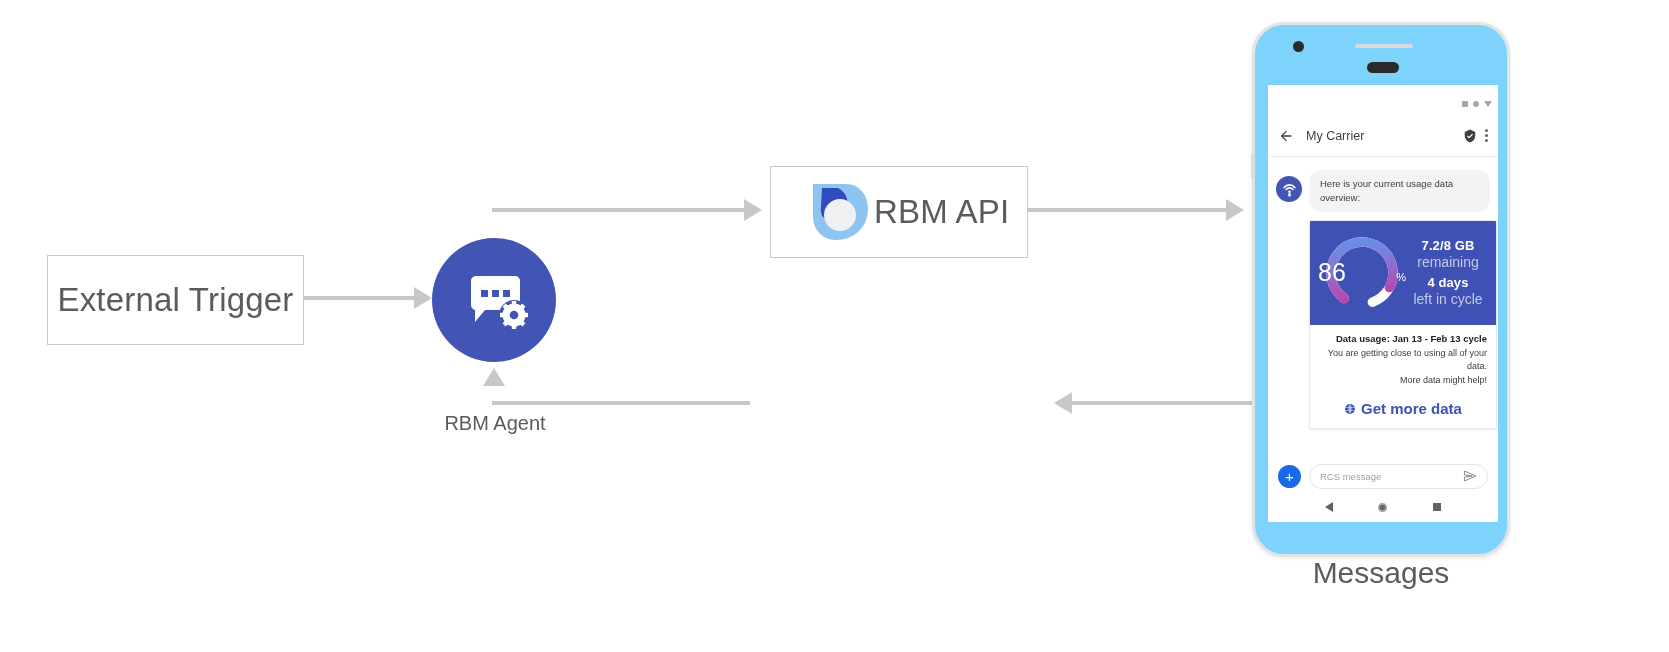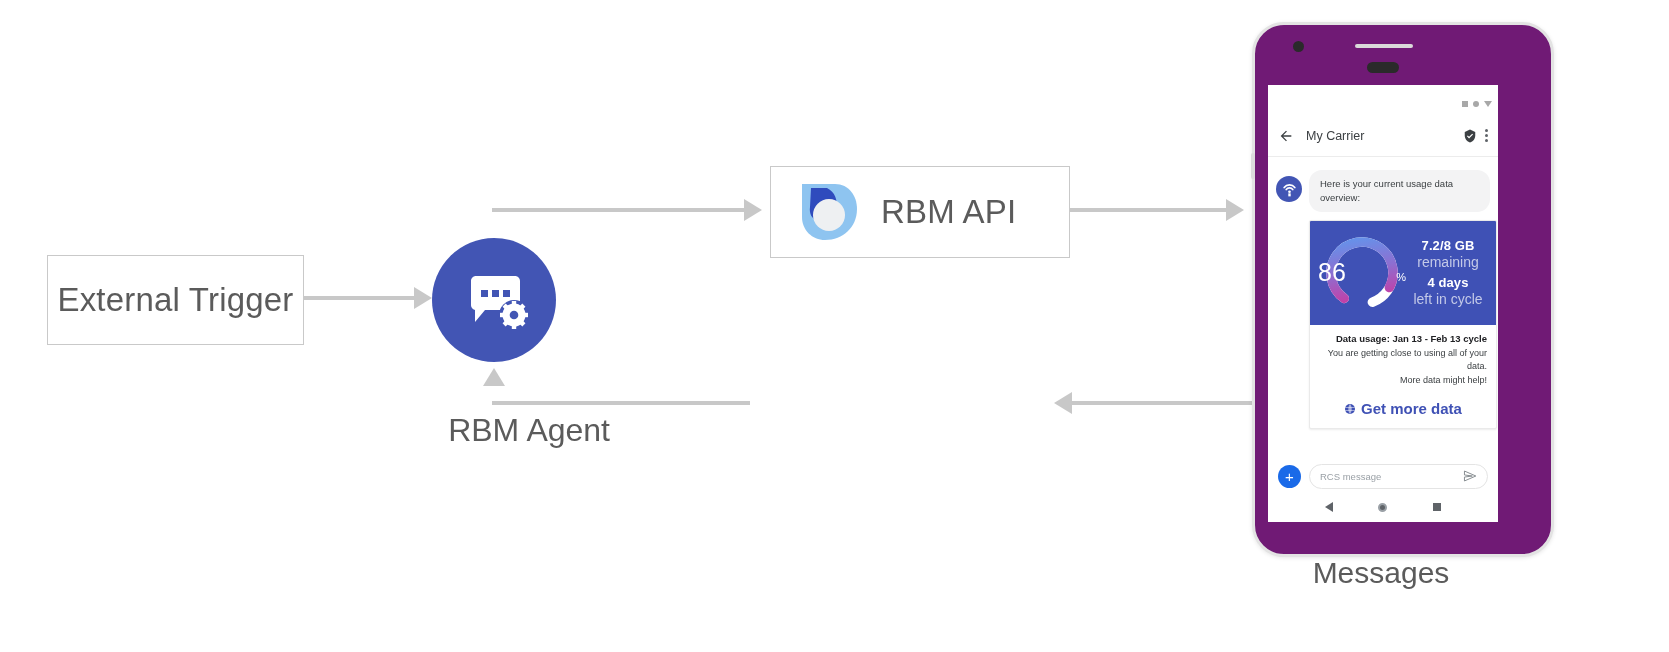--- a/index.html
+++ b/index.html
@@ -29,39 +29,39 @@
     color: #5b5b5b;
     font-weight: 300;
     letter-spacing: 0.2px;
     white-space: nowrap;
   }
 
   
   #external-trigger { left: 47px; top: 255px; width: 257px; height: 90px; justify-content: center; }
 
   
-  #rbm-api-box { left: 770px; top: 166px; width: 300px; height: 92px; padding-left: 20px; gap: 18px; }
+  #rbm-api-box { left: 770px; top: 166px; width: 258px; height: 92px; padding-left: 31px; }
   
   #webhook-box { left: 750px; top: 362px; width: 296px; height: 84px; padding-left: 16px; gap: 16px; }
 
   
   #rbm-agent-circle {
     position: absolute;
     left: 432px; top: 238px;
     width: 124px; height: 124px;
     border-radius: 50%;
     background: #4255b4;
     display: flex; align-items: center; justify-content: center;
   }
   #rbm-agent-label {
     position: absolute;
     left: 380px; top: 412px;
     width: 230px;
-    text-align: right;
-    font-size: 32px;
+    text-align: center;
+    font-size: 20px;
     color: #5b5b5b;
     font-weight: 300;
   }
 
   
   .line { position: absolute; background: #c8c8c8; }
   .h-line { height: 4px; }
   .v-line { width: 4px; }
   .arrow-r {
     position: absolute;
@@ -82,23 +82,23 @@
     width: 0; height: 0;
     border-left: 11px solid transparent;
     border-right: 11px solid transparent;
     border-bottom: 18px solid #c8c8c8;
   }
 
   
   #phone {
     position: absolute;
     left: 1252px; top: 22px;
-    width: 302px; height: 535px;
+    width: 258px; height: 535px;
     border-radius: 32px;
-    background: #701a75;
+    background: #7dd3fc;
     border: 3px solid #e3e3e3;
     box-sizing: border-box;
     box-shadow: 0 1px 4px rgba(0,0,0,0.10);
   }
   #phone-side-button {
     position: absolute; left: -4px; top: 128px;
     width: 4px; height: 26px; background: #dcdcdc; border-radius: 2px;
   }
   #phone-camera {
     position: absolute; left: 38px; top: 16px;

